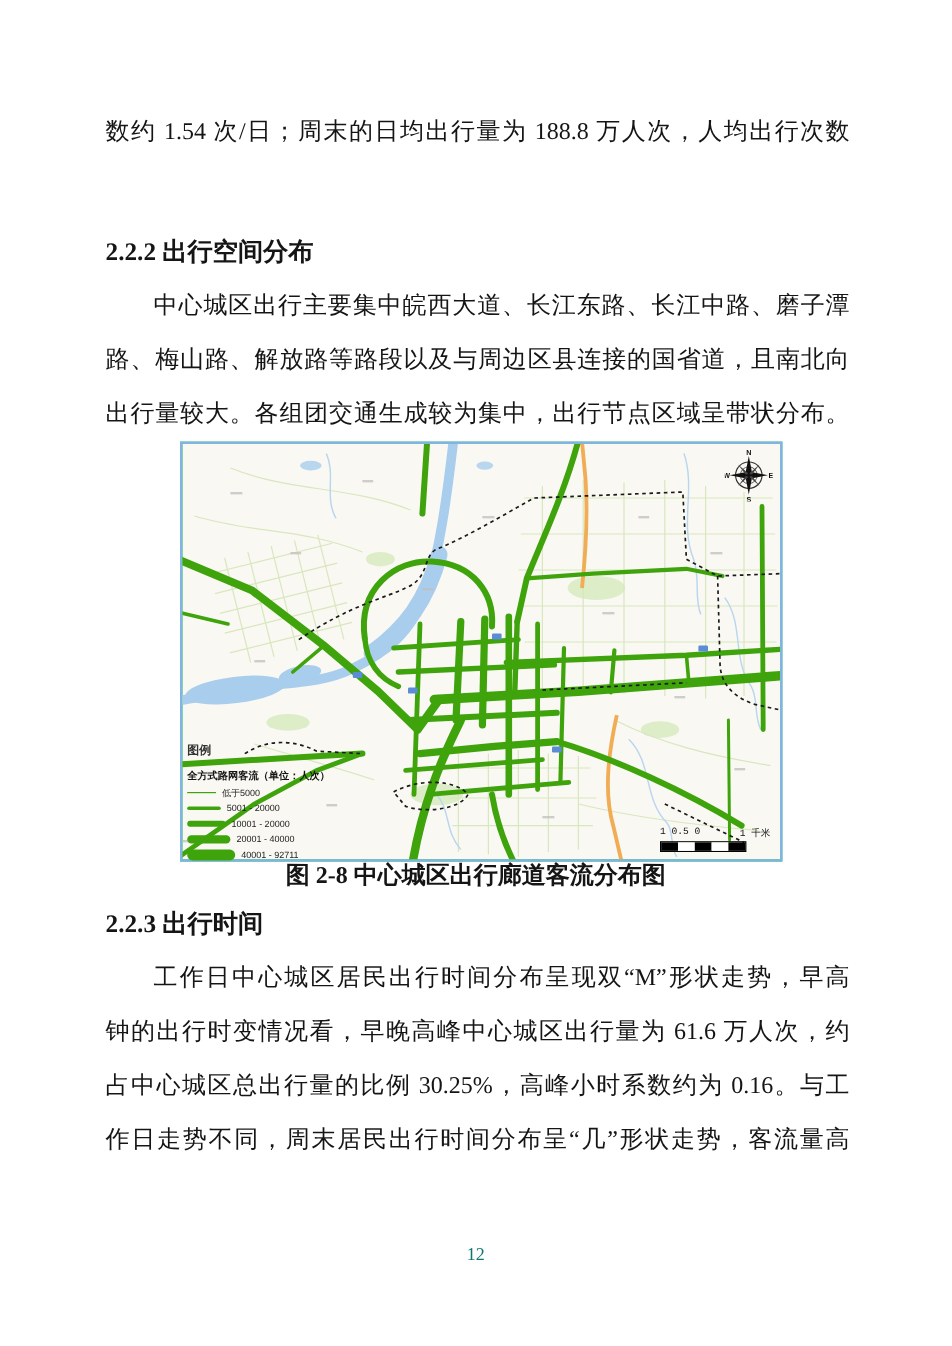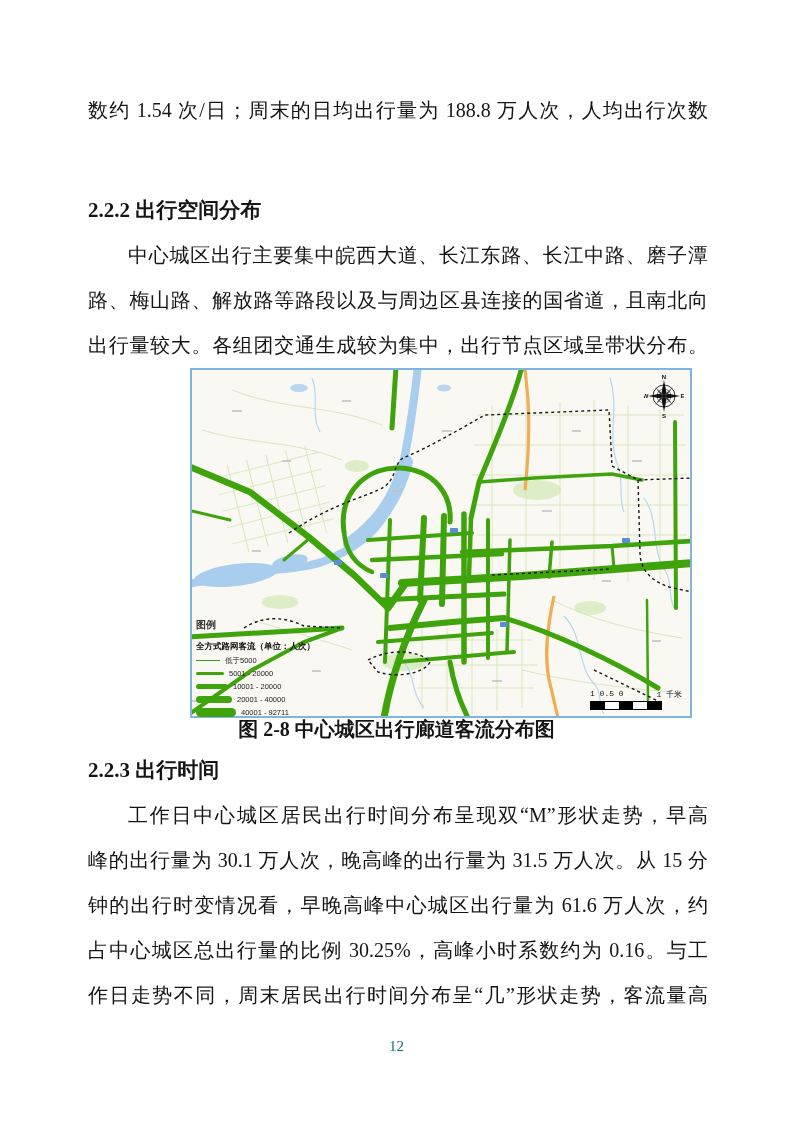--- a/index.html
+++ b/index.html
@@ -24,21 +24,21 @@
     position:absolute;left:0;width:793px;text-align:center;
     font-size:20px;font-weight:bold;
   }
   .pagenum{
     position:absolute;left:0;width:793px;text-align:center;
     font-size:15px;color:#0f766e;
   }
   
   .map-wrap{
     position:absolute;left:150px;top:368px;width:498px;height:346px;
-    border:2px solid #82b4e2;background:#22c55e;box-sizing:content-box;margin-left:40px;
+    border:2px solid #82b4e2;background:#22c55e;box-sizing:content-box;
   }
   .map-wrap svg{position:absolute;left:0;top:0;}
   .map-legend{
     position:absolute;left:4px;top:248px;width:170px;
     font-family:"Liberation Sans","DejaVu Sans",sans-serif;
     color:#111;
   }
   .map-legend .lg-title{font-size:10px;font-weight:bold;color:#333;}
   .map-legend .lg-sub{font-size:8.5px;font-weight:bold;margin-top:9px;white-space:nowrap;}
   .lg-row{display:flex;align-items:center;height:11px;margin-top:2px;}
@@ -260,21 +260,20 @@
       </div>
     </div>
   </div>
 
   <div class="caption" style="top:716px;">图 2-8  中心城区出行廊道客流分布图</div>
 
   <div class="heading" style="top:756px;">2.2.3 出行时间</div>
 
   <div class="textblock" style="top:793px;">
     <div class="tline indent">工作日中心城区居民出行时间分布呈现双“M”形状走势，早高</div>
-    <div class="tline">峰的出行量为 30.1 万人次，晚高峰的出行量为 31.5 万人次。从 15 分</div>
     <div class="tline">钟的出行时变情况看，早晚高峰中心城区出行量为 61.6 万人次，约</div>
     <div class="tline">占中心城区总出行量的比例 30.25%，高峰小时系数约为 0.16。与工</div>
     <div class="tline">作日走势不同，周末居民出行时间分布呈“几”形状走势，客流量高</div>
   </div>
 
   <div class="pagenum" style="top:1038px;">12</div>
 
 </div>
 
 </body></html>

